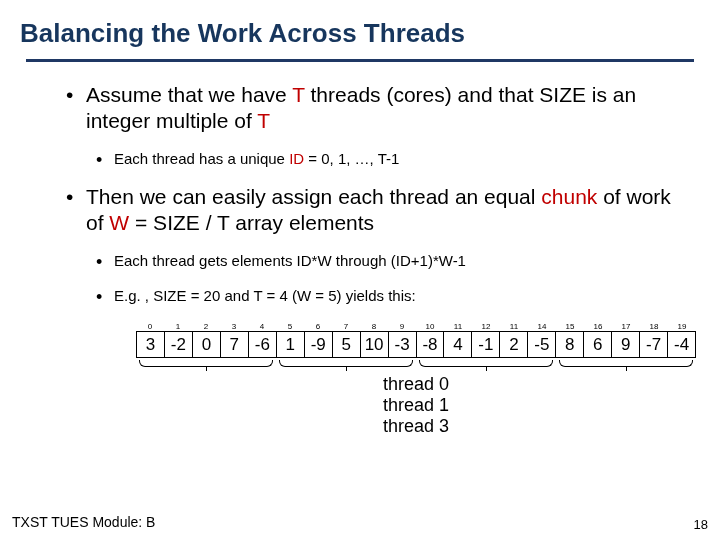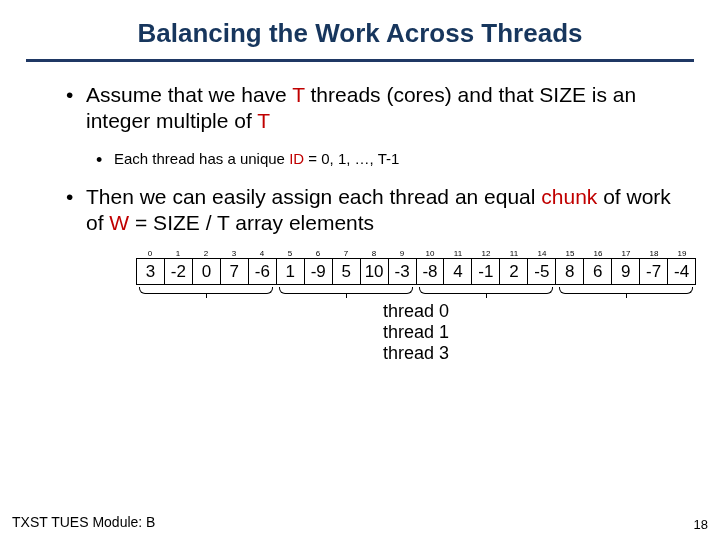--- a/index.html
+++ b/index.html
@@ -8,21 +8,20 @@
     height: 540px;
     font-family: Arial, Helvetica, sans-serif;
     background: #fff;
     position: relative;
     overflow: hidden;
   }
   .title {
     font-size: 26px;
     font-weight: bold;
     color: #17365d;
-    text-align: center;
     padding: 18px 20px 6px;
   }
   .title-rule {
     margin: 4px 26px 0;
     border: none;
     border-top: 3px solid #1f3864;
   }
   .content {
     padding: 20px 38px 0 30px;
     color: #000;
@@ -137,20 +136,24 @@
     <li>
       <span>Assume that we have </span><span class="emph">T</span><span> threads (cores) and that SIZE is an integer multiple of </span><span class="emph">T</span>
       <ul class="inner">
         <li>
           <span>Each thread has a unique </span><span class="emph">ID</span><span> = 0, 1, …, T-1</span>
         </li>
       </ul>
     </li>
     <li>
       <span>Then we can easily assign each thread an equal </span><span class="emph">chunk</span><span> of work of </span><span class="emph">W</span><span> = SIZE / T array elements</span>
+      <ul class="inner">
+        <li>Each thread gets elements ID*W through (ID+1)*W-1</li>
+        <li>E.g. , SIZE = 20 and T = 4 (W = 5) yields this:</li>
+      </ul>
     </li>
   </ul>
 
   <div class="array-wrap">
     <div class="idx-row" id="idx-row">
         <span>0</span>
         <span>1</span>
         <span>2</span>
         <span>3</span>
         <span>4</span>

